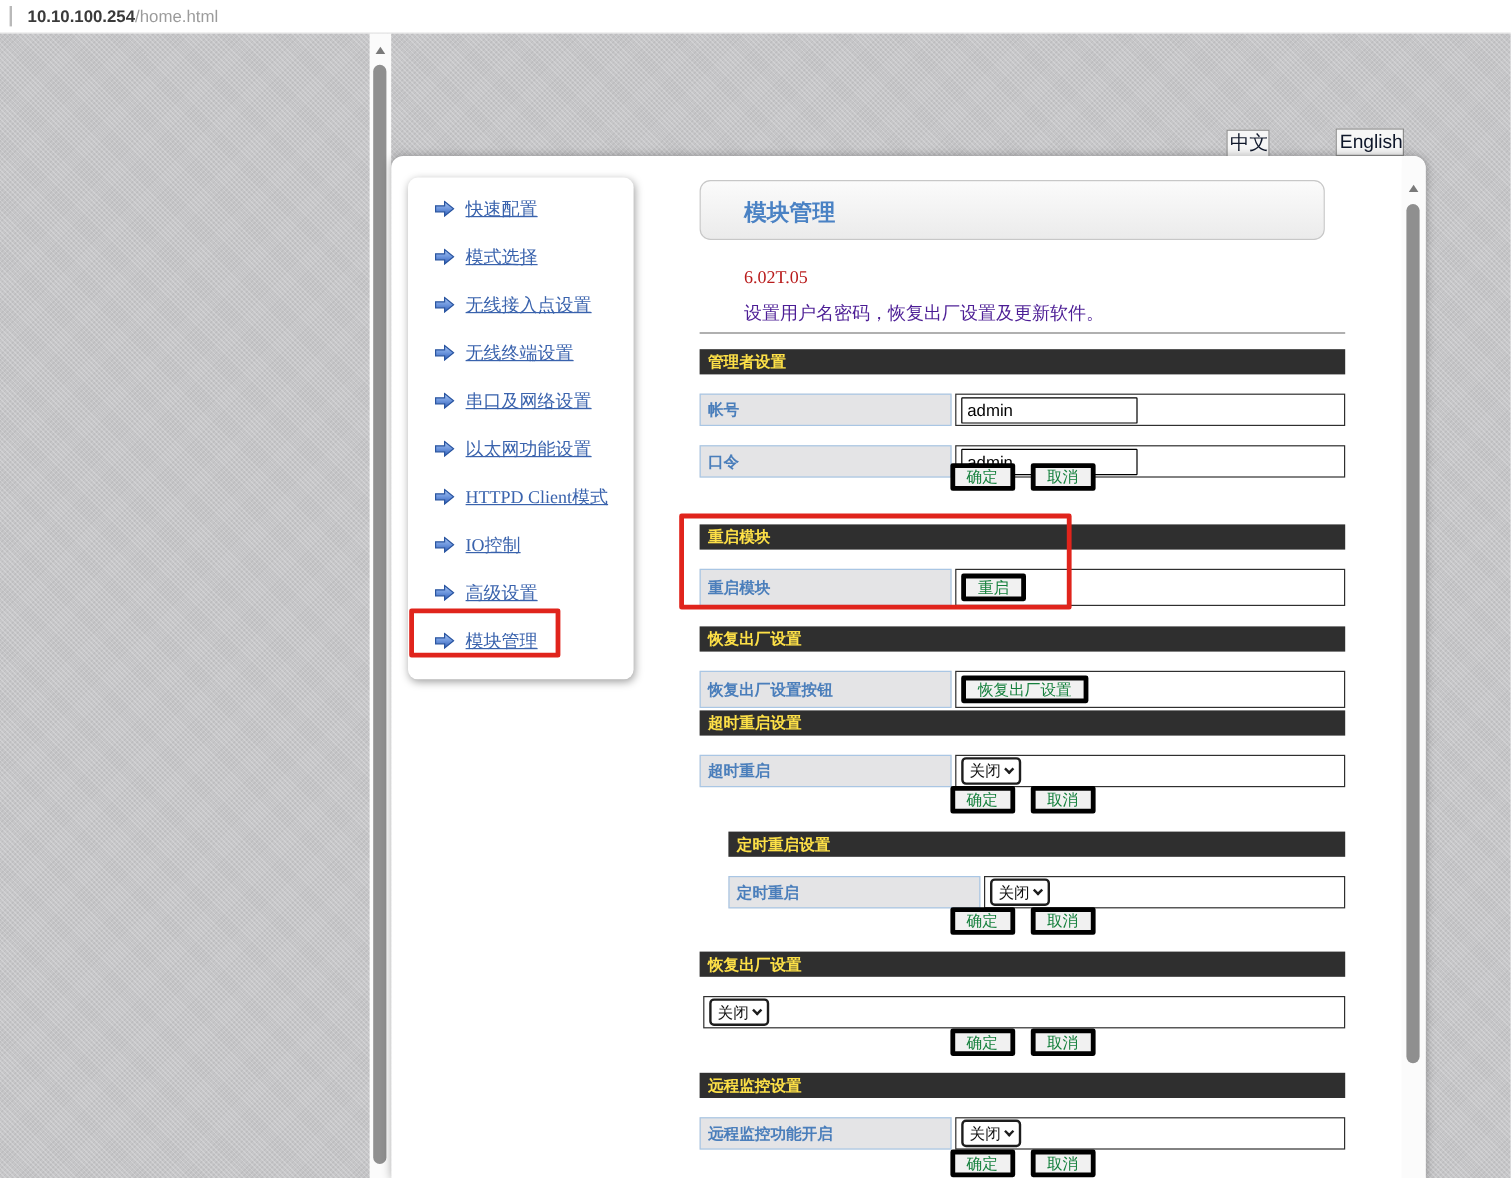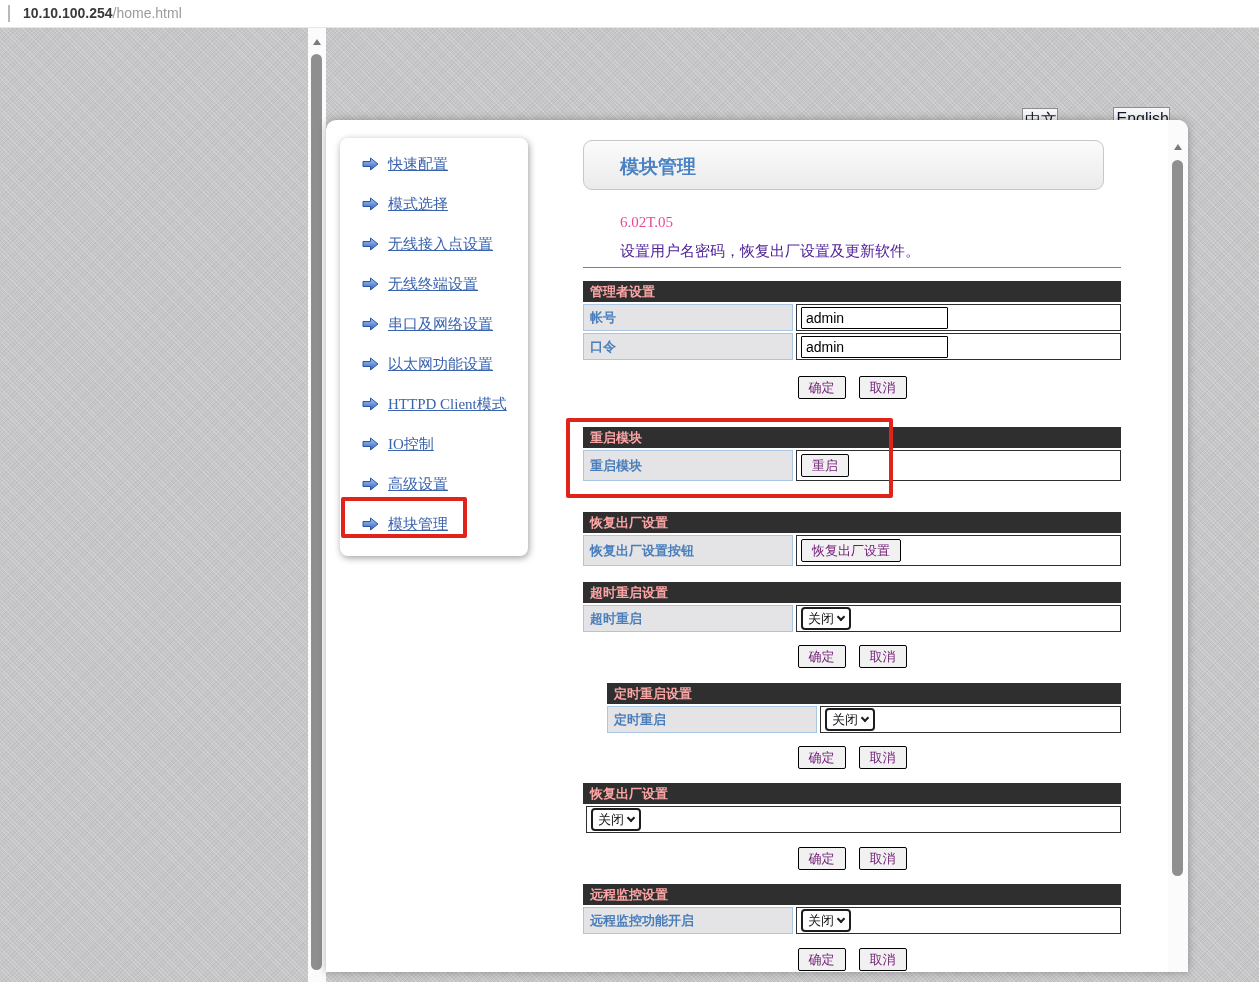--- a/index.html
+++ b/index.html
@@ -36,59 +36,59 @@
   .sb-thumb-inner { position:absolute; left:4px; top:40px; width:11px; height:716px;
                     background:#8f8f8f; border-radius:6px; }
 
   
   .lang-btn { position:absolute; height:23px; background:#f6f6f6; border:1px solid #8d8d8d;
               font-size:16px; color:#0f172a; text-align:right; line-height:21px; cursor:pointer; }
   .lang-cn { left:1022px; top:80px; width:36px; }
   .lang-en { left:1113px; top:79px; width:57px; }
 
   
-  .panel { position:absolute; left:326px; top:92px; width:862px; height:852px;
+  .panel { position:absolute; left:326px; top:102px; width:862px; height:852px;
            background:#fff; border-radius:10px 10px 0 0; box-shadow:0 0 8px rgba(0,0,0,.30); }
 
   
   .sidebar { position:absolute; left:14px; top:18px; width:188px; height:418px;
              background:#fff; border-radius:8px; box-shadow:1px 2px 7px rgba(0,0,0,.38);
              padding:16px 0 0 22px; }
   .menu-item { display:flex; align-items:center; gap:9px; height:20px; margin-bottom:20px; cursor:pointer; }
   .menu-link { font-family:"Liberation Serif", serif; font-size:15px; color:#3a63ad;
                text-decoration:underline; white-space:nowrap; }
   .arrow-icon { flex:0 0 auto; display:block; }
 
   
   .main { position:absolute; left:257px; top:20px; width:538px; height:832px; }
   .titlebox { position:absolute; left:0; top:0; width:521px; height:50px;
               border:1px solid #c7c7c7; border-radius:9px;
               background:linear-gradient(#fbfbfb,#ebebeb); }
   .title-text { position:absolute; left:36px; top:13px; font-size:19px; font-weight:bold; color:#4a82c4; }
   .version { position:absolute; left:37px; top:74px; font-family:"Liberation Serif", serif;
-             font-size:15px; color:#ec4899; }
+             font-size:15px; color:#b91c1c; }
   .desc { position:absolute; left:37px; top:102px; font-size:15px; color:#4c1d95; }
   .rule { position:absolute; left:0; top:127px; width:538px; height:0; border-top:1px solid #7d7d7d; }
 
   
   .section { position:absolute; left:0; width:538px; }
-  .sec-header { height:21px; background:#2f2f2f; color:#fca5a5; font-size:13px; font-weight:bold;
+  .sec-header { height:21px; background:#2f2f2f; color:#fde047; font-size:13px; font-weight:bold;
                 line-height:21px; padding-left:7px; }
-  .sec-row { display:flex; align-items:flex-end; margin-top:2px; }
+  .sec-row { display:flex; align-items:flex-end; margin-top:16px; }
   .cell-label { width:210px; background:#e4e4e6; border:1px solid #a9c6e4; color:#4a7ebb;
                 font-size:13px; font-weight:bold; display:flex; align-items:center;
                 padding-left:6px; height:27px; }
   .cell-value { flex:1; margin-left:3px; background:#fff; border:1px solid #2f2f2f;
                 display:flex; align-items:center; padding-left:4px; height:27px; }
   .sec-row.tall .cell-label, .sec-row.tall .cell-value { height:31px; }
 
   .text-input { width:147px; height:22px; border:1.5px solid #000; border-radius:1px;
                 font-size:14px; color:#000; padding:0 4px; background:#fff; }
-  .btn { background:#f1f1f1; border:1px solid #000000; border-radius:2px; font-size:13px;
-         color:#701a75; height:23px; padding:0 10px; cursor:pointer;
+  .btn { background:#f1f1f1; border:4px solid #000000; border-radius:2px; font-size:13px;
+         color:#15803d; height:23px; padding:0 10px; cursor:pointer;
          display:inline-flex; align-items:center; }
   .btn-row { position:absolute; left:0; width:538px; display:flex; justify-content:center; gap:13px; }
 
   .fake-select { width:50px; height:23px; border:2px solid #1d1d1d; border-radius:4px;
                  background:#fff; display:flex; align-items:center; justify-content:space-between;
                  padding:0 5px 0 5px; font-size:13px; color:#111; cursor:pointer; }
   .chevron { width:6px; height:6px; border-right:2px solid #1d1d1d; border-bottom:2px solid #1d1d1d;
              transform:rotate(45deg); margin-top:-3px; }
 
   

